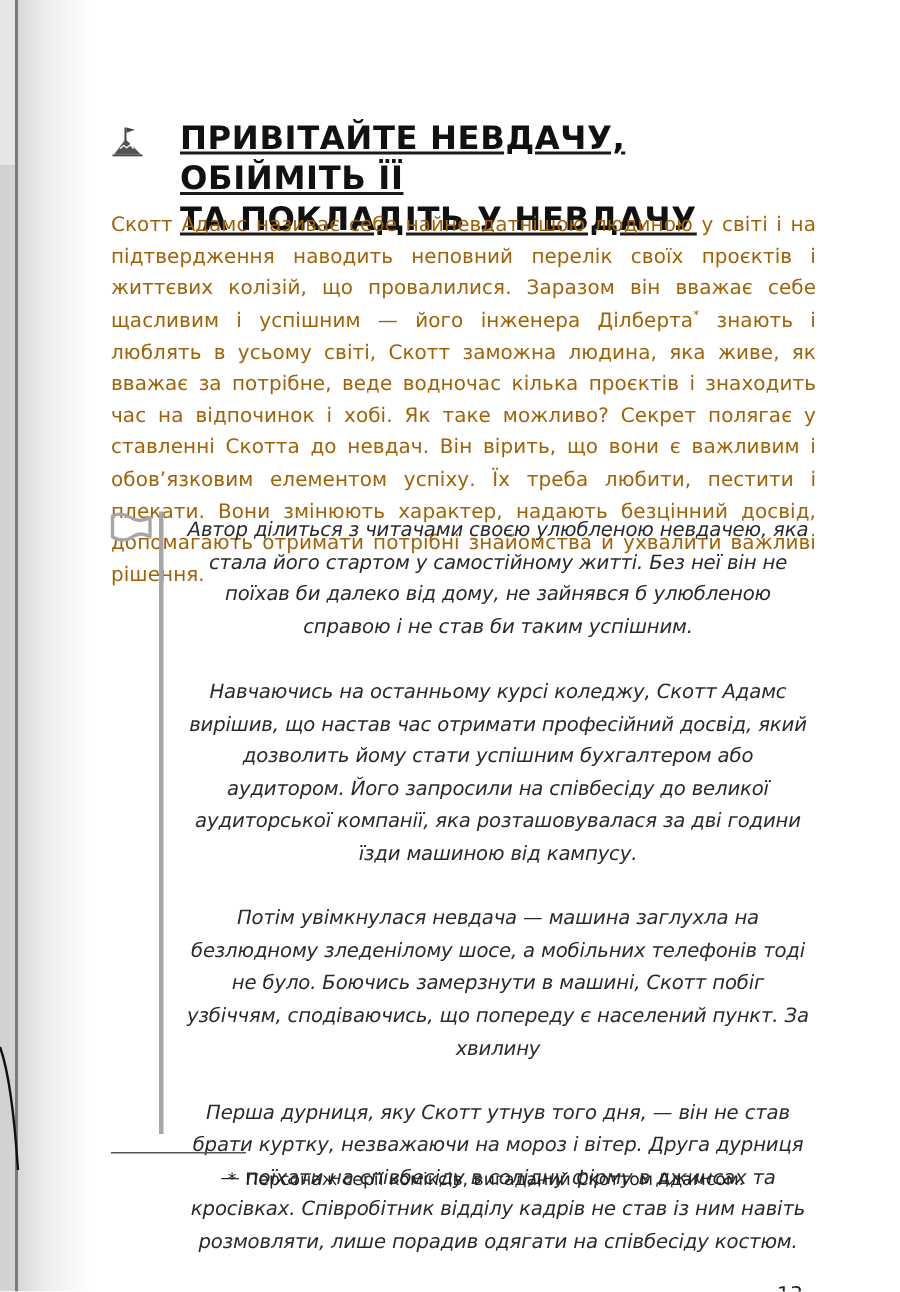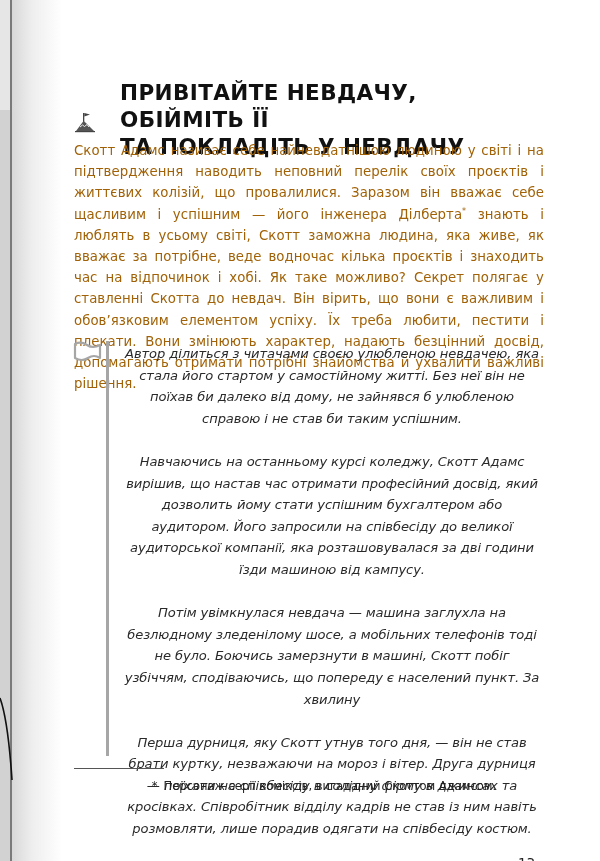--- a/index.html
+++ b/index.html
@@ -30,21 +30,21 @@
     .gutter-shade {
       position: absolute; left: 12px; top: 0; width: 50px; height: 861px;
       background: linear-gradient(to right, #d8d8d8 0%, #eeeeee 40%, #ffffff 100%);
     }
     .curve-mark {
       position: absolute; left: 0; top: 690px; width: 14px; height: 100px;
     }
 
     .heading-wrap {
       position: absolute; left: 74px; top: 79px; width: 470px;
-      display: flex; align-items: center;
+      display: flex; align-items: flex-start; text-decoration: underline;
     }
     .heading-icon {
       width: 22px; height: 22px; margin-top: 4px; margin-right: 24px; flex: 0 0 auto;
     }
     .heading {
       margin: 0;
       font-family: "DejaVu Sans", sans-serif;
       font-weight: bold;
       font-size: 21.5px;
       line-height: 27px;

